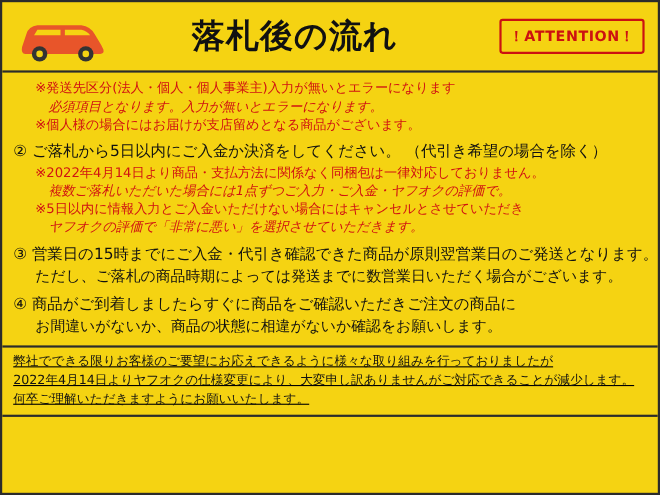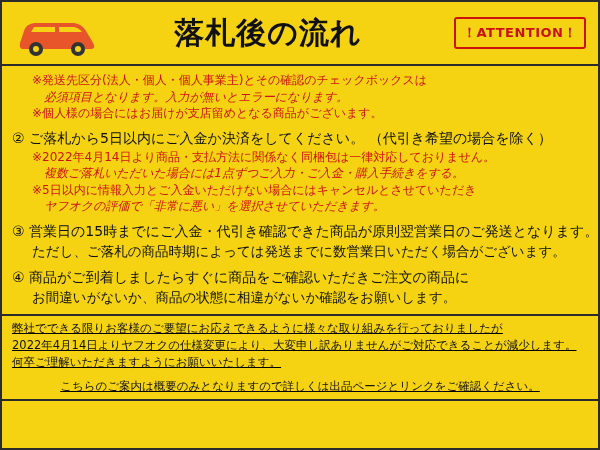--- a/index.html
+++ b/index.html
@@ -143,29 +143,29 @@
     </span>
     <div class="header-title">落札後の流れ</div>
     <div class="attention">！ATTENTION！</div>
   </div>
 
   <div class="divider"></div>
 
   <div class="body">
 
     <div class="block">
-      <span class="line red indent-red">※発送先区分(法人・個人・個人事業主)とその確認のチェックボックスは</span>
+      <span class="line red indent-red">※発送先区分(法人・個人・個人事業主)入力が無いとエラーになります</span>
       <span class="line red indent-red2">必須項目となります。入力が無いとエラーになります。</span>
       <span class="line red indent-red">※個人様の場合にはお届けが支店留めとなる商品がございます。</span>
     </div>
 
     <div class="block">
       <span class="line black num"><span>②</span> <span>ご落札から5日以内にご入金か決済をしてください。 （代引き希望の場合を除く）</span></span>
       <span class="line red indent-red">※2022年4月14日より商品・支払方法に関係なく同梱包は一律対応しておりません。</span>
-      <span class="line red indent-red2">複数ご落札いただいた場合には1点ずつご入力・ご入金・購入手続きをする。</span>
+      <span class="line red indent-red2">複数ご落札いただいた場合には1点ずつご入力・ご入金・ヤフオクの評価で。</span>
       <span class="line red indent-red">※5日以内に情報入力とご入金いただけない場合にはキャンセルとさせていただき</span>
       <span class="line red indent-red2">ヤフオクの評価で「非常に悪い」を選択させていただきます。</span>
     </div>
 
     <div class="block">
       <span class="line black num"><span>③</span> <span>営業日の15時までにご入金・代引き確認できた商品が原則翌営業日のご発送となります。</span></span>
       <span class="line black indent1">ただし、ご落札の商品時期によっては発送までに数営業日いただく場合がございます。</span>
     </div>
 
     <div class="block">
@@ -174,18 +174,17 @@
     </div>
 
   </div>
 
   <div class="divider"></div>
 
   <div class="footer">
     <span class="line">弊社でできる限りお客様のご要望にお応えできるように様々な取り組みを行っておりましたが</span>
     <span class="line">2022年4月14日よりヤフオクの仕様変更により、大変申し訳ありませんがご対応できることが減少します。</span>
     <span class="line">何卒ご理解いただきますようにお願いいたします。</span>
-    <div class="footer-note">こちらのご案内は概要のみとなりますので詳しくは出品ページとリンクをご確認ください。</div>
   </div>
 
   <div class="footer-divider"></div>
 
 </div>
 
 </body></html>

